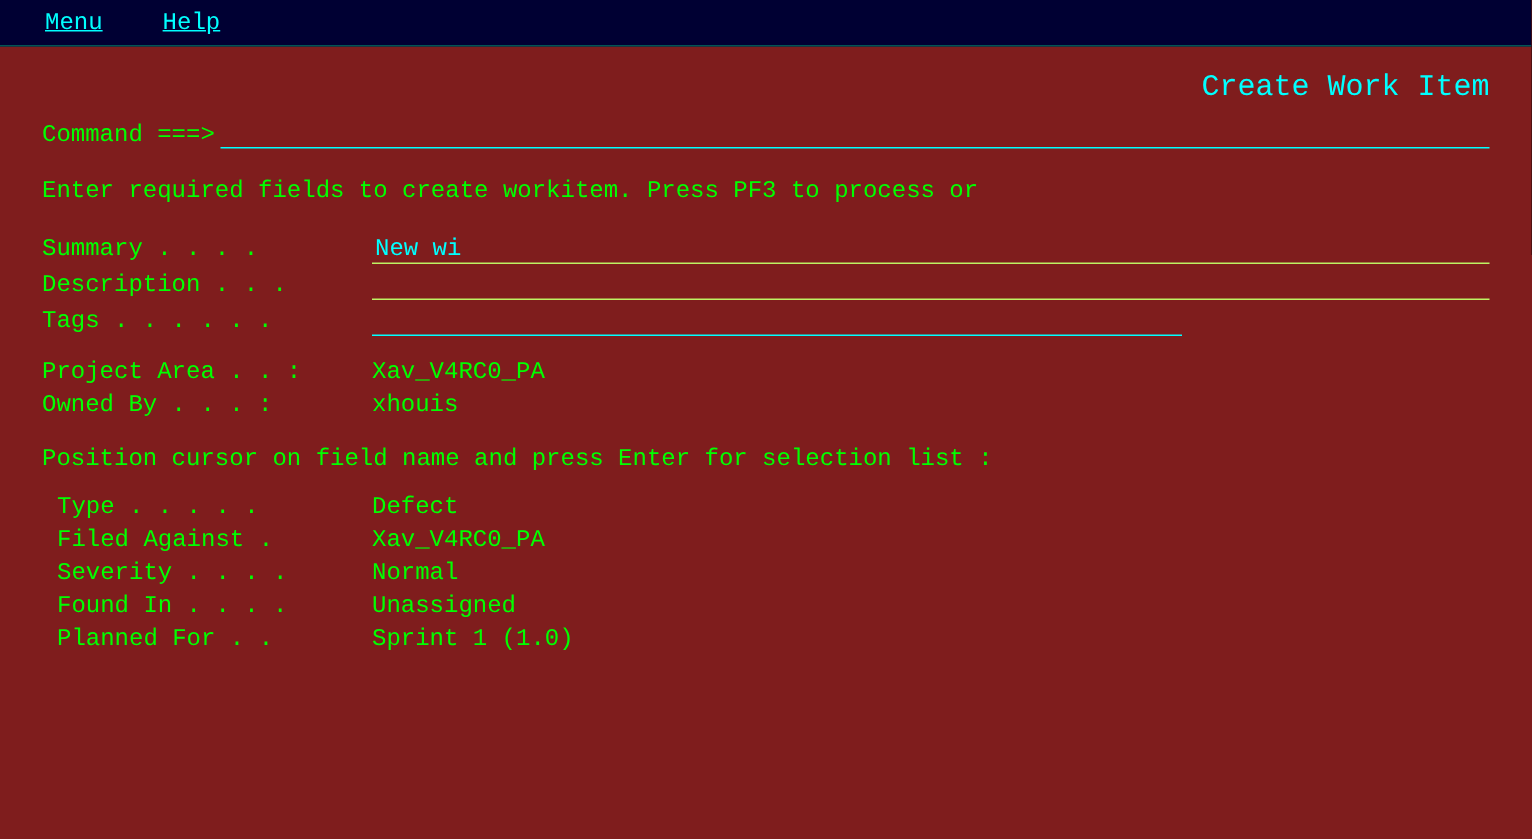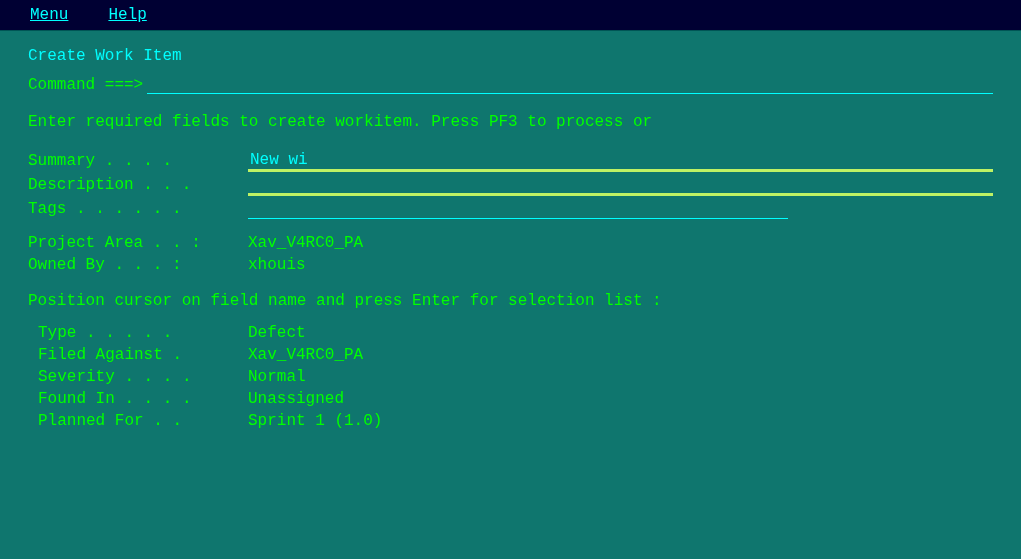--- a/index.html
+++ b/index.html
@@ -14,21 +14,21 @@
       font-size: 16px;
       width: 1021px;
       height: 559px;
       overflow: hidden;
       color: #00ff00;
     }
 
     .screen {
       width: 1021px;
       height: 559px;
-      background-color: #0f766e;
+      background-color: #7f1d1d;
       display: flex;
       flex-direction: column;
     }
 
     .menubar {
       background-color: #000033;
       padding: 6px 30px;
       display: flex;
       gap: 40px;
       border-bottom: 1px solid #005555;
@@ -42,24 +42,24 @@
 
     .content {
       flex: 1;
       padding: 10px 28px;
       display: flex;
       flex-direction: column;
       gap: 0;
     }
 
     .title-row {
-      text-align: left;
+      text-align: right;
       color: #00ffff;
       padding: 6px 0 8px 0;
-      font-size: 16px;
+      font-size: 20px;
     }
 
     .command-row {
       display: flex;
       align-items: center;
       color: #00ff00;
       padding: 2px 0 8px 0;
     }
 
     .command-label {
@@ -106,21 +106,21 @@
     }
 
     .form-value-static {
       color: #00ff00;
     }
 
     .form-input-underline {
       flex: 1;
       background: transparent;
       border: none;
-      border-bottom: 3px solid #bef264;
+      border-bottom: 1px solid #bef264;
       color: #00ffff;
       font-family: 'Courier New', Courier, monospace;
       font-size: 16px;
       outline: none;
       padding: 0 2px;
     }
 
     .form-input-short {
       width: 540px;
       background: transparent;

